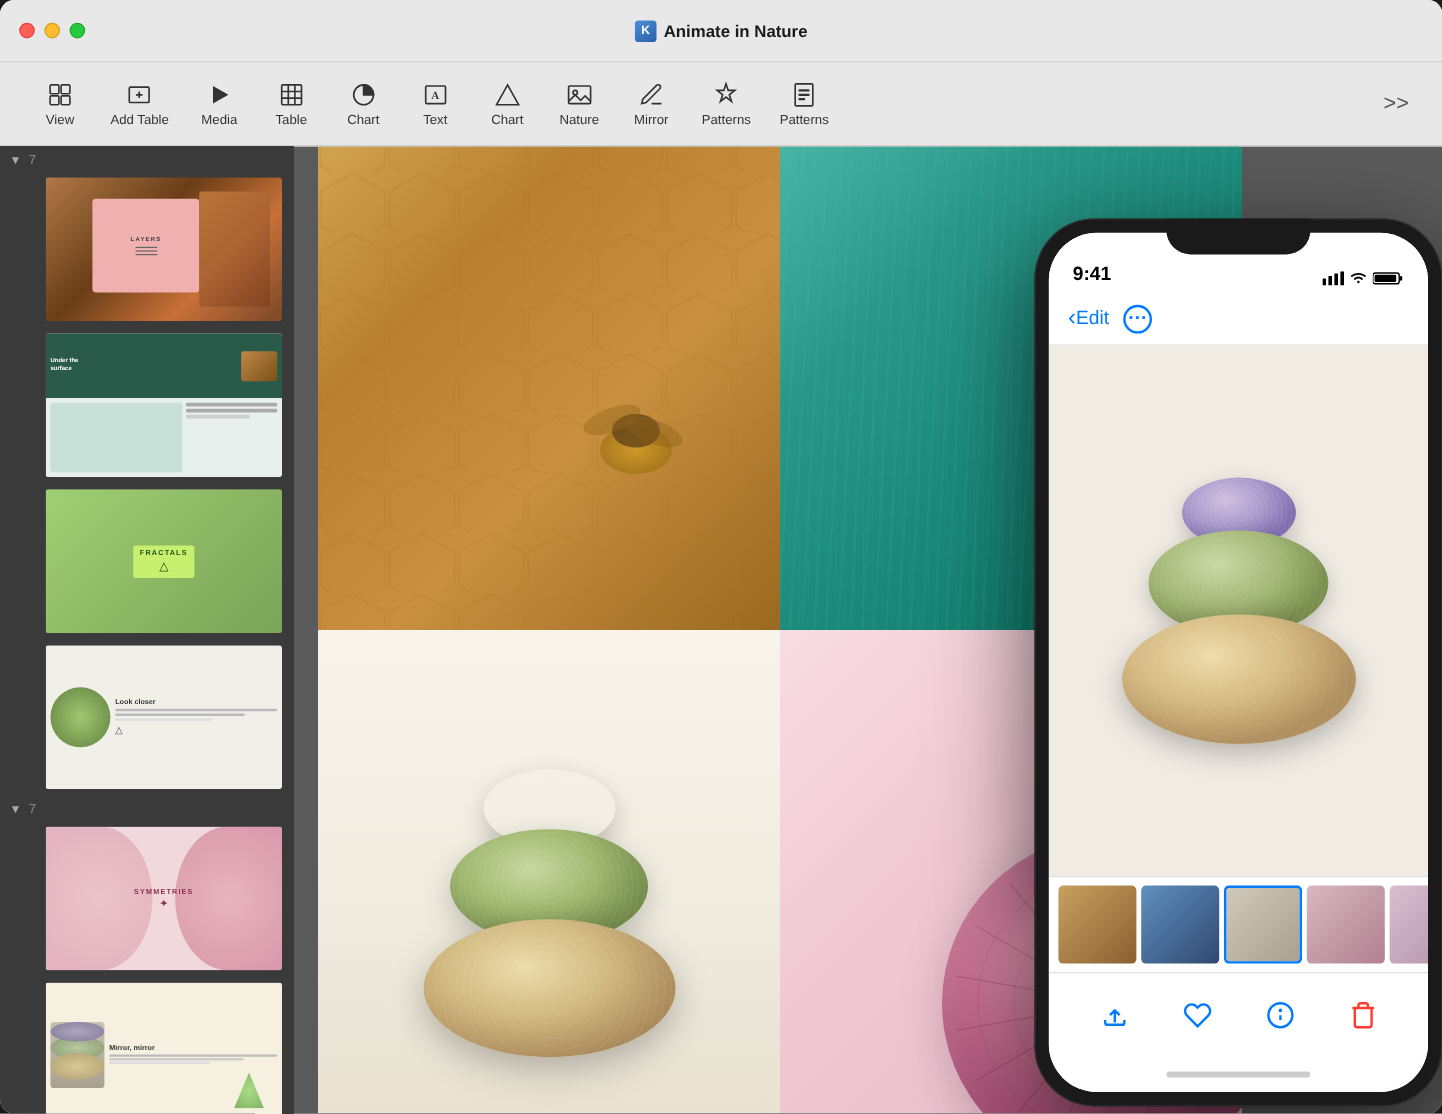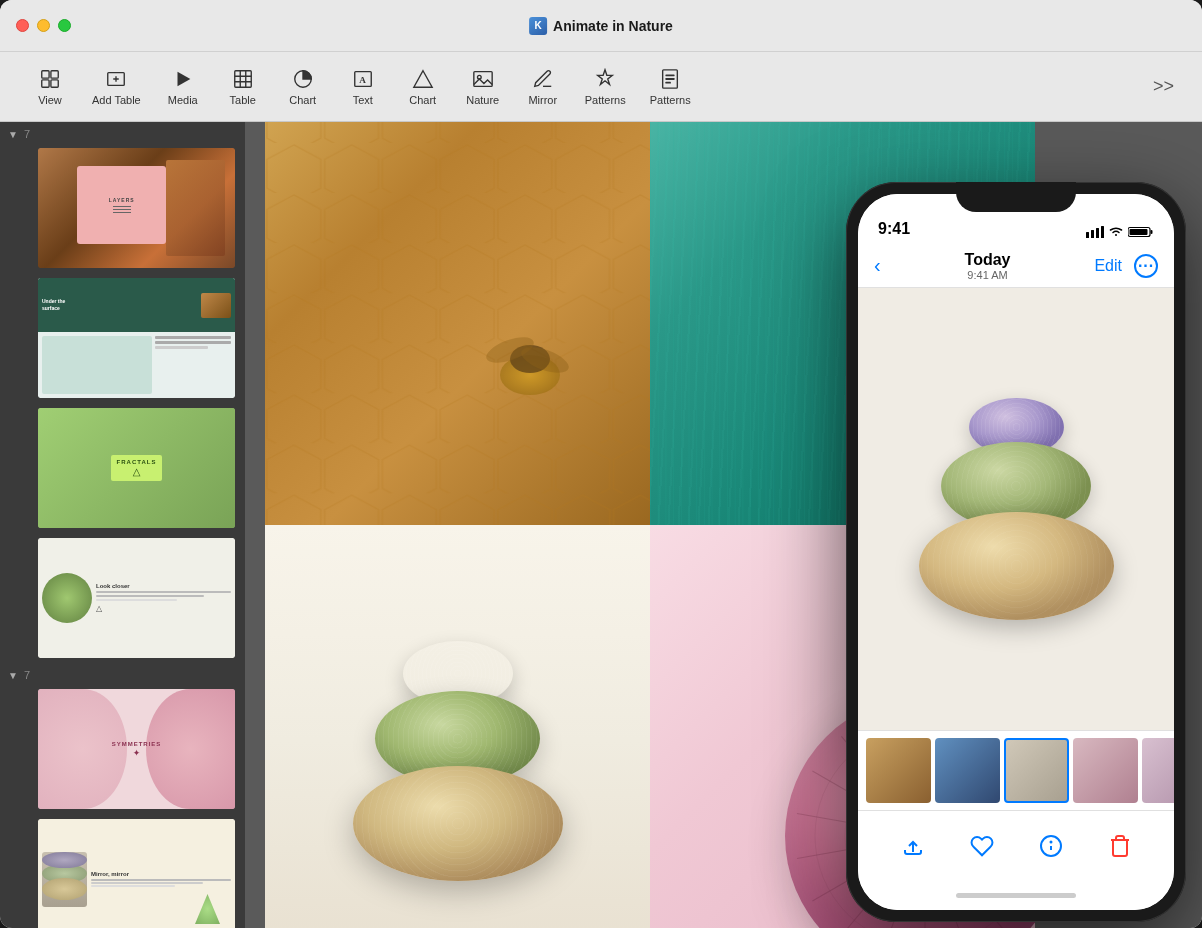--- a/index.html
+++ b/index.html
@@ -182,21 +182,21 @@
     }
 
     .canvas-quadrant {
       overflow: hidden;
       position: relative;
     }
 
     
     .phone-overlay {
       position: absolute;
-      right: 16px;
+      right: 0;
       top: 60px;
       width: 340px;
       height: 740px;
       background: #1a1a1a;
       border-radius: 50px;
       box-shadow: 0 25px 80px rgba(0,0,0,0.6), inset 0 0 0 1px #333;
       overflow: hidden;
       z-index: 10;
     }
     .phone-screen {
@@ -718,24 +718,20 @@
                 <rect x="22.5" y="4" width="2" height="4" rx="1" fill="#000"></rect>
                 <rect x="1.5" y="3" width="18" height="6" rx="1" fill="#000"></rect>
               </svg>
             </div>
           </div>
 
           <div class="phone-nav-bar">
             <div class="phone-nav-back">
               <span style="font-size:20px;font-weight:300;">‹</span>
             </div>
-            <div class="phone-nav-title-area">
-              <div class="phone-nav-title">Today</div>
-              <div class="phone-nav-subtitle">9:41 AM</div>
-            </div>
             <div class="phone-nav-actions">
               <span class="phone-nav-edit">Edit</span>
               <div class="phone-nav-more">
                 <span style="font-size:16px;line-height:1;">···</span>
               </div>
             </div>
           </div>
 
           <div class="phone-image-area">
 

